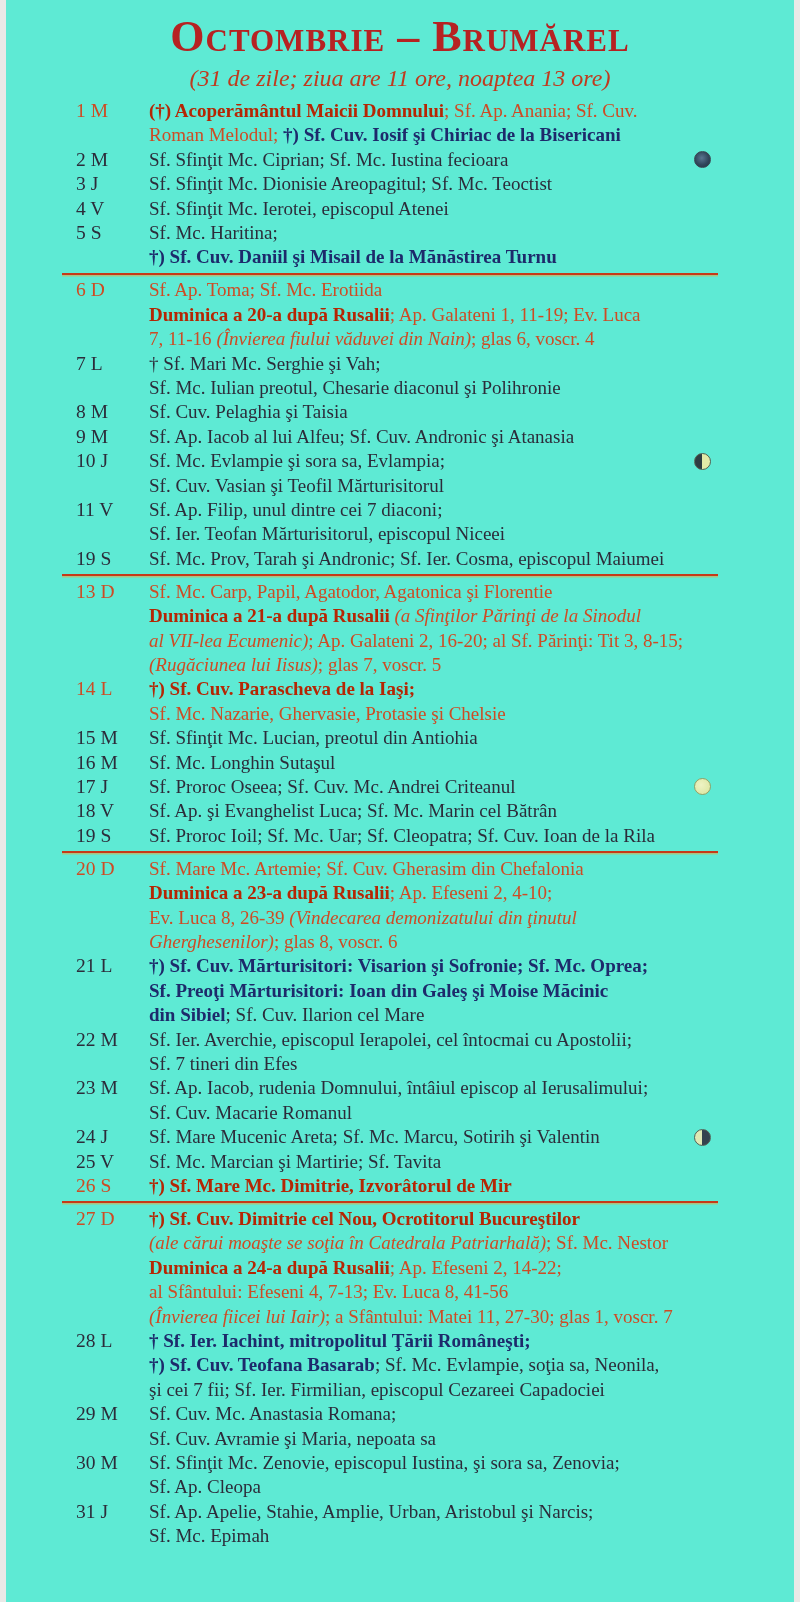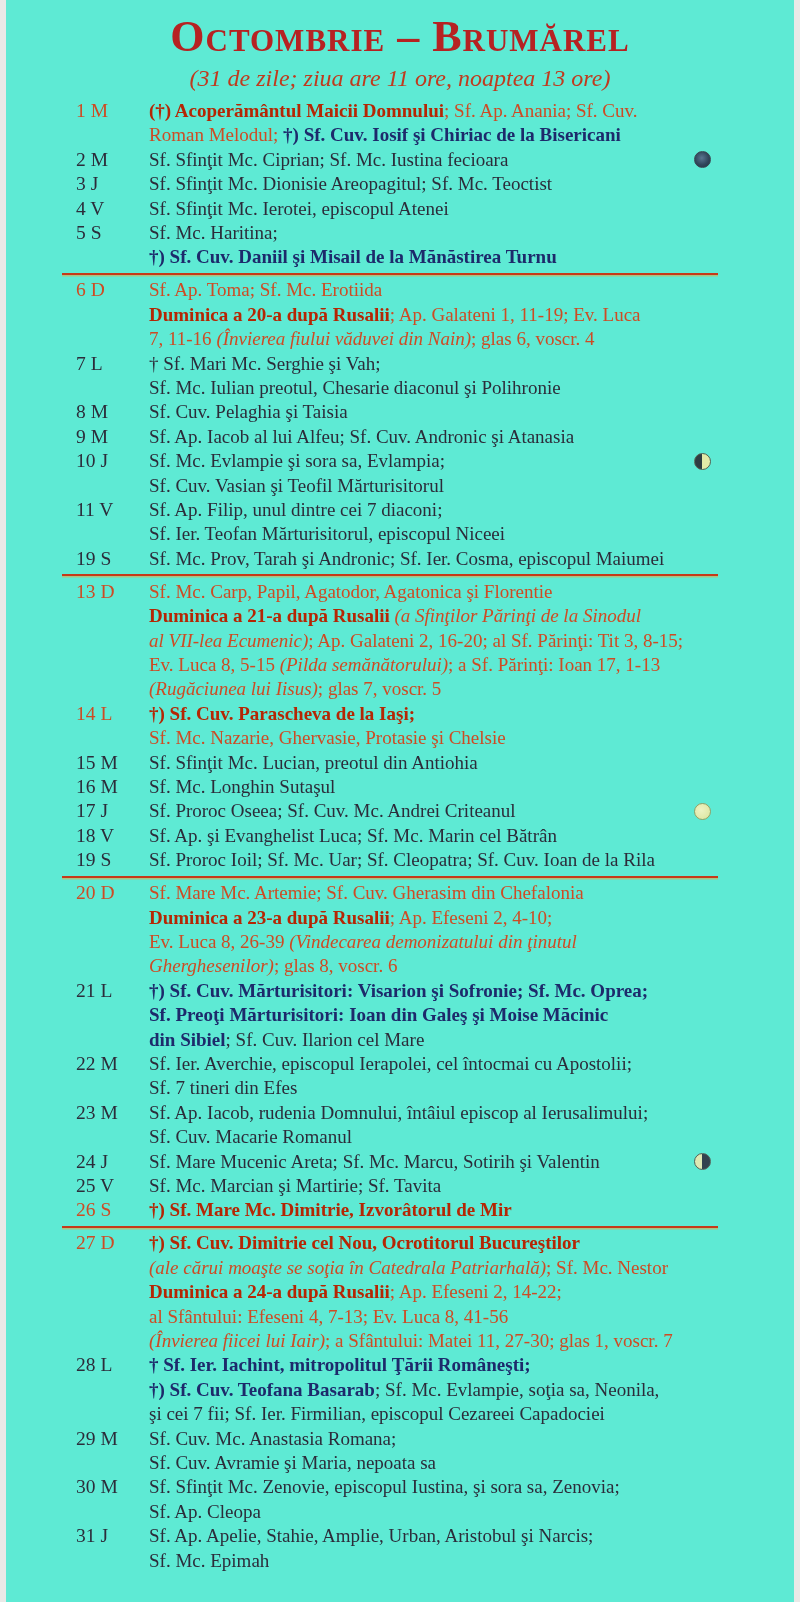--- a/index.html
+++ b/index.html
@@ -157,21 +157,20 @@
           <div class="line"><span class="s-p">Sf. Mc. Prov, Tarah şi Andronic; Sf. Ier. Cosma, episcopul Maiumei</span></div>
         </div>
       </div>
       <div class="sep"></div>
       <div class="row">
         <span class="daylabel red-label">13 D</span>
         <div class="desc">
           <div class="line"><span class="s-r">Sf. Mc. Carp, Papil, Agatodor, Agatonica şi Florentie</span></div>
           <div class="line"><span class="s-br">Duminica a 21-a după Rusalii </span><span class="s-ir">(a Sfinţilor Părinţi de la Sinodul</span></div>
           <div class="line"><span class="s-ir">al VII-lea Ecumenic)</span><span class="s-r">; Ap. Galateni 2, 16-20; al Sf. Părinţi: Tit 3, 8-15;</span></div>
-          <div class="line"><span class="s-r">Ev. Luca 8, 5-15 </span><span class="s-ir">(Pilda semănătorului)</span><span class="s-r">; a Sf. Părinţi: Ioan 17, 1-13</span></div>
           <div class="line"><span class="s-ir">(Rugăciunea lui Iisus)</span><span class="s-r">; glas 7, voscr. 5</span></div>
         </div>
       </div>
       <div class="row">
         <span class="daylabel red-label">14 L</span>
         <div class="desc">
           <div class="line"><span class="s-br">†) Sf. Cuv. Parascheva de la Iaşi;</span></div>
           <div class="line"><span class="s-r">Sf. Mc. Nazarie, Ghervasie, Protasie şi Chelsie</span></div>
         </div>
       </div>

